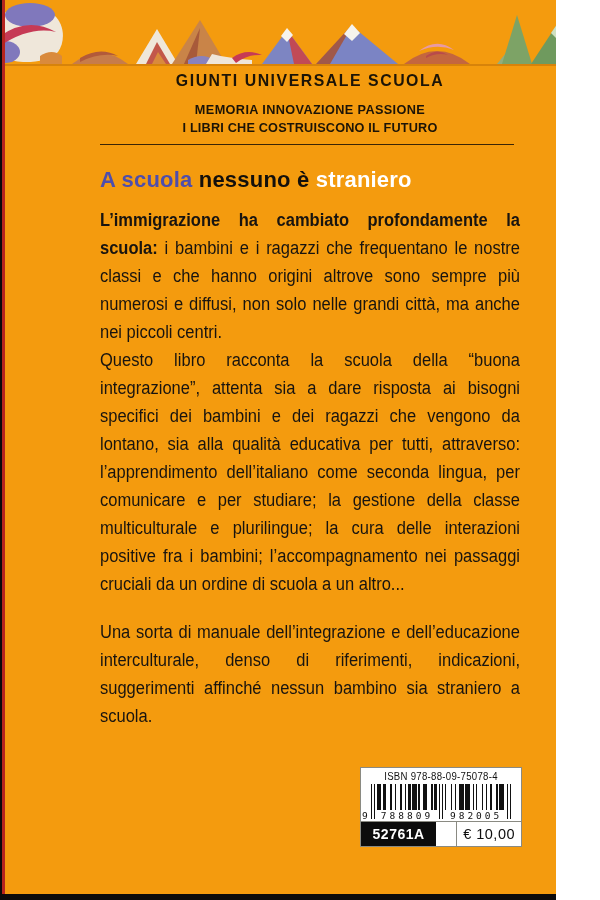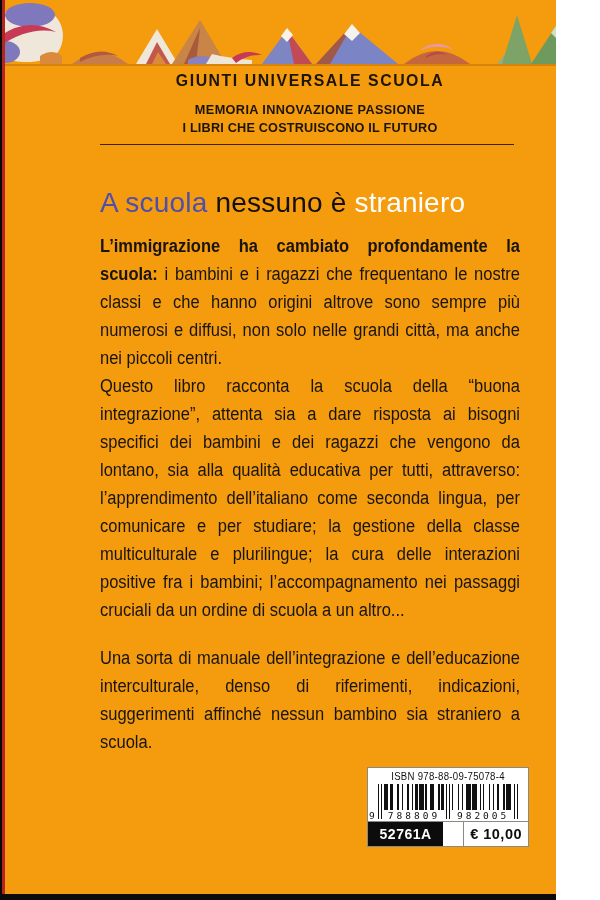--- a/index.html
+++ b/index.html
@@ -33,21 +33,21 @@
   .motto{
     text-align:center;color:#1c1407;font-weight:600;
     transform:scaleX(.94);transform-origin:50% 0;white-space:nowrap;
   }
   .motto-1{font-size:13.5px;margin-top:12px;letter-spacing:.4px;}
   .motto-2{font-size:13.5px;margin-top:3px;letter-spacing:.2px;}
   .divider{height:0;border-top:1.5px solid #3a2506;margin-top:9px;width:414px;}
 
   
   .book-title{
-    margin-top:42px;font-size:28px;font-weight:normal;letter-spacing:.2px;
+    margin-top:22px;font-size:22px;font-weight:bold;letter-spacing:.2px;
     white-space:nowrap;
   }
   .t-blue{color:#4e4eac;}
   .t-black{color:#13100c;}
   .t-white{color:#ffffff;}
 
   
   .blurb{
     margin-top:13px;
     width:458px;
@@ -59,21 +59,20 @@
   .blurb p{margin:0;}
   .blurb .lead{font-weight:bold;}
   .blurb .para-3{margin-top:20px;}
 
   
   .barcode-label{
     position:absolute;left:360px;top:767px;width:162px;z-index:5;
     background:#ffffff;border:1px solid #8a8a82;
     box-sizing:border-box;
     font-family:"Liberation Sans", sans-serif;
-    margin-left:7px;
   }
   .isbn-line{
     text-align:center;color:#111;font-size:10px;letter-spacing:.3px;
     padding-top:3px;white-space:nowrap;transform:scaleX(.96);
   }
   .bars-wrap{position:relative;width:140px;height:35px;margin:2px auto 1px auto;}
   .bars-wrap svg{position:absolute;left:0;top:0;width:140px;height:35px;}
   .bc-num{
     position:absolute;bottom:-2px;color:#111;
     font-family:"DejaVu Sans Mono", monospace;font-size:9.5px;line-height:10px;
@@ -87,21 +86,21 @@
     height:24px;
   }
   .code-box{
     flex:0 0 47%;background:#0c0c0c;color:#fff;
     display:flex;align-items:center;justify-content:center;
     font-size:14px;font-weight:bold;letter-spacing:.5px;
   }
   .price-box{
     flex:1;background:#fff;border-left:1px solid #8a8a82;
     display:flex;align-items:center;justify-content:center;
-    color:#0d0d0d;font-size:14.5px;font-weight:700;letter-spacing:.5px;
+    color:#0d0d0d;font-size:14.5px;font-weight:400;letter-spacing:.5px;
   }
 </style>
 </head>
 <body>
 
 <div class="page">
 
   <div class="band">
     <svg viewBox="0 0 600 64" preserveAspectRatio="none">
 

